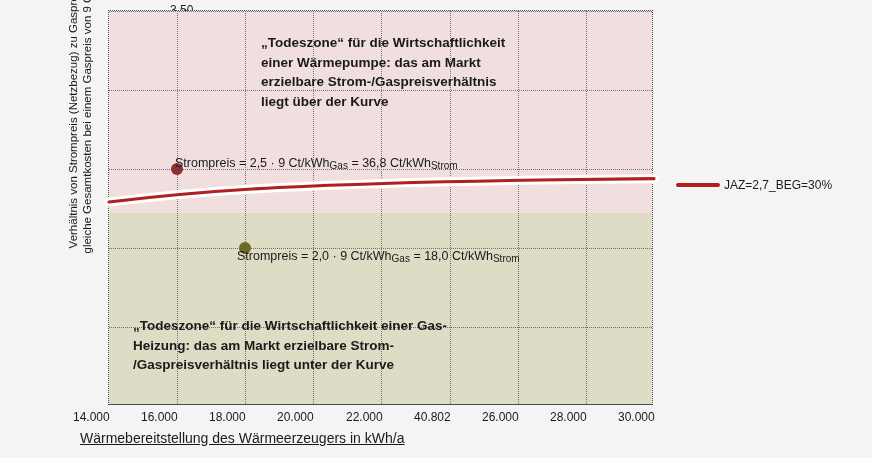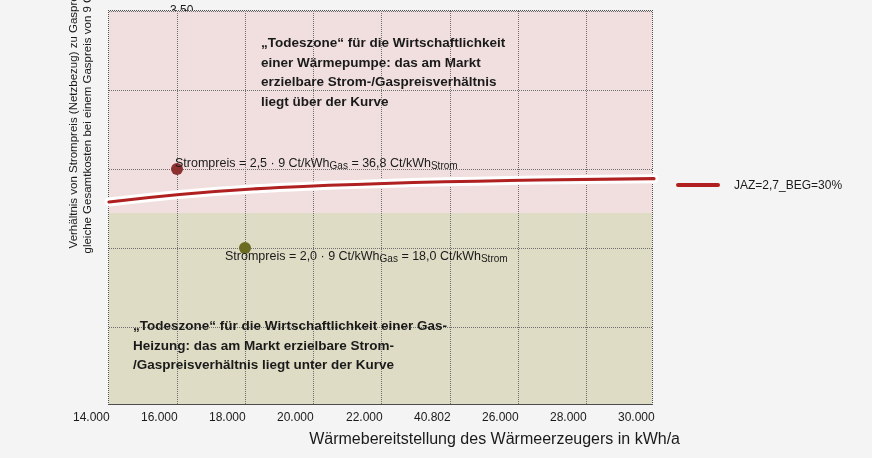--- a/index.html
+++ b/index.html
@@ -33,23 +33,24 @@
     font-size: 11.5px;
     color: #1a1a1a;
     line-height: 1.25;
     white-space: pre-line;
   }
   .x-axis-title {
     position: absolute;
     left: 80px;
     top: 430px;
     width: 600px;
-    text-align: right;
-    font-size: 16px;
-    color: #1a1a1a;
+    text-align: left;
+    font-size: 14px;
+    color: #1a1a1a;
+    text-decoration: underline;
   }
   
   #plot {
     position: absolute;
     left: 108px;
     top: 10px;
     width: 545px;
     height: 395px;
     border-left: 1px dotted #4d4d4d;
     border-right: 1px dotted #4d4d4d;
@@ -126,36 +127,36 @@
     white-space: nowrap;
   }
   .lbl sub {
     font-size: 10px;
     vertical-align: baseline;
     position: relative;
     bottom: -2px;
     margin-top: 6px;
   }
   .lbl-strom-1 { left: 66px; top: 145px; }
-  .lbl-strom-2 { left: 116px; top: 238px; }
+  .lbl-strom-2 { left: 128px; top: 238px; }
   .dot {
     position: absolute;
     width: 12px; height: 12px;
     border-radius: 50%;
     margin-left: -6px;
     margin-top: -6px;
   }
   
   #legend {
     position: absolute;
     left: 676px;
     top: 178px;
     display: flex;
     align-items: center;
-    gap: 14px;
+    gap: 4px;
   }
   #legend .swatch {
     width: 44px;
     height: 4px;
     background: #b02020;
     border-radius: 2px;
   }
   #legend .legend-label {
     font-size: 12px;
     color: #1a1a1a;

